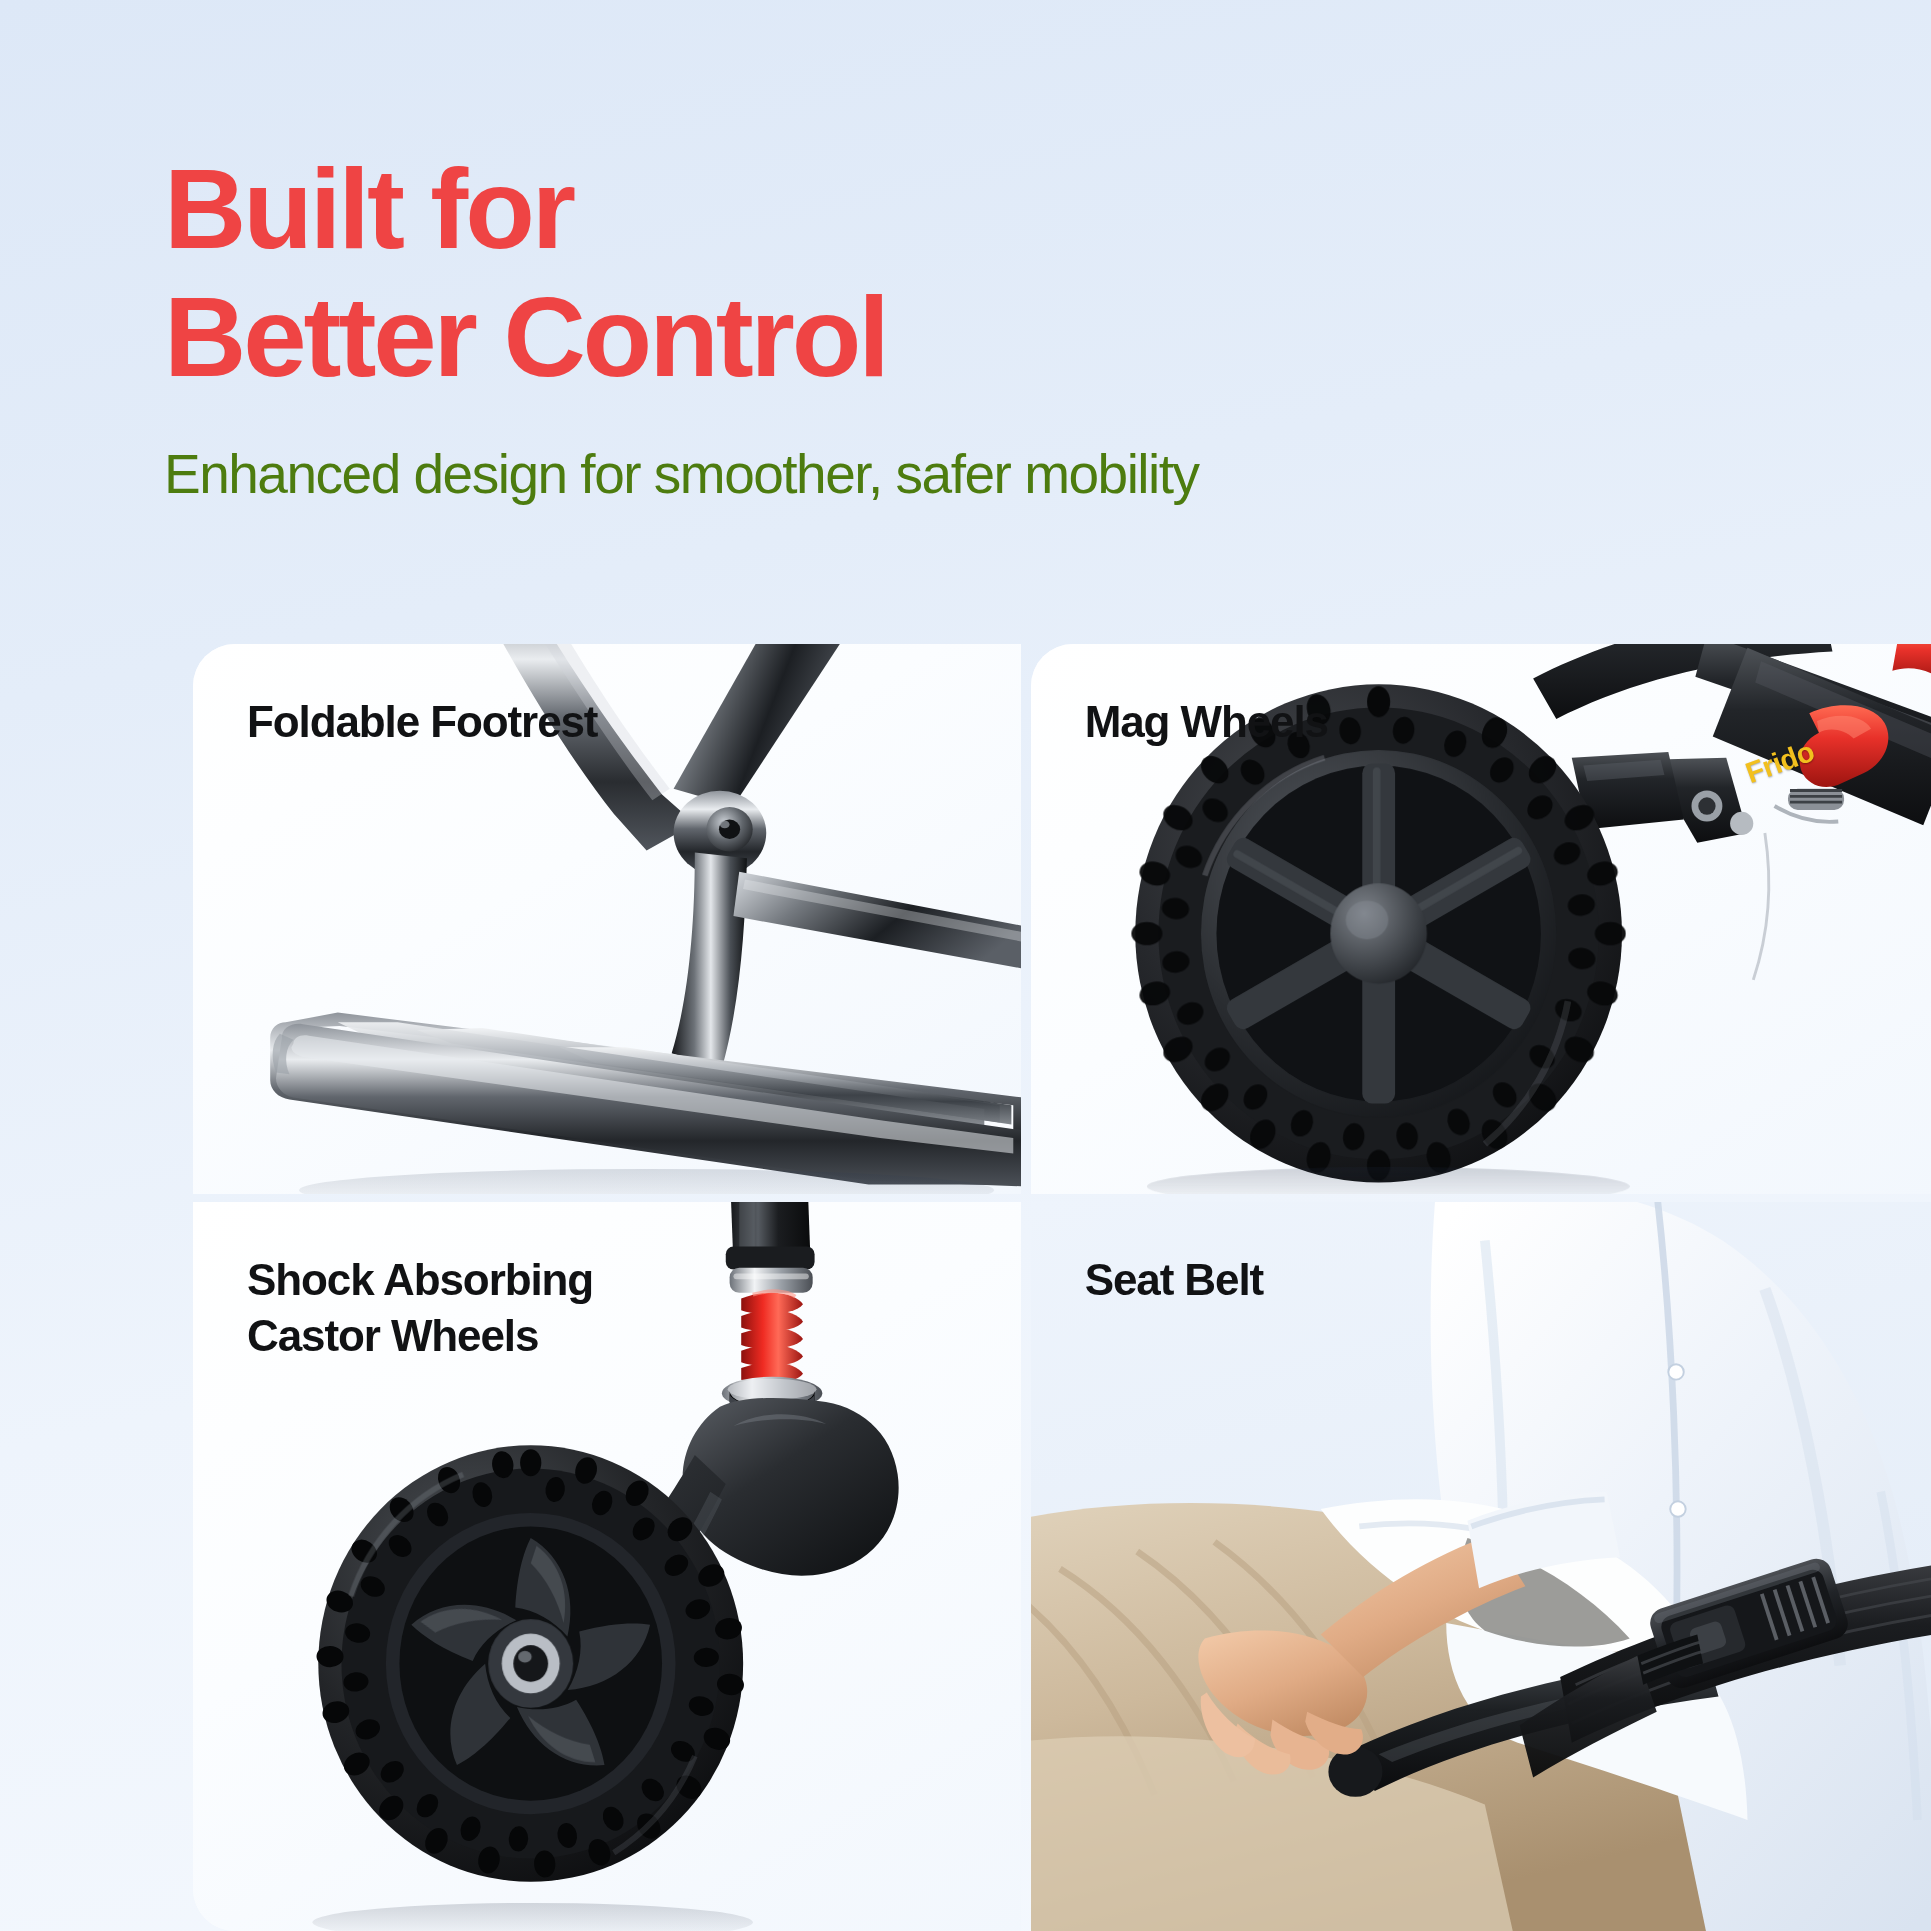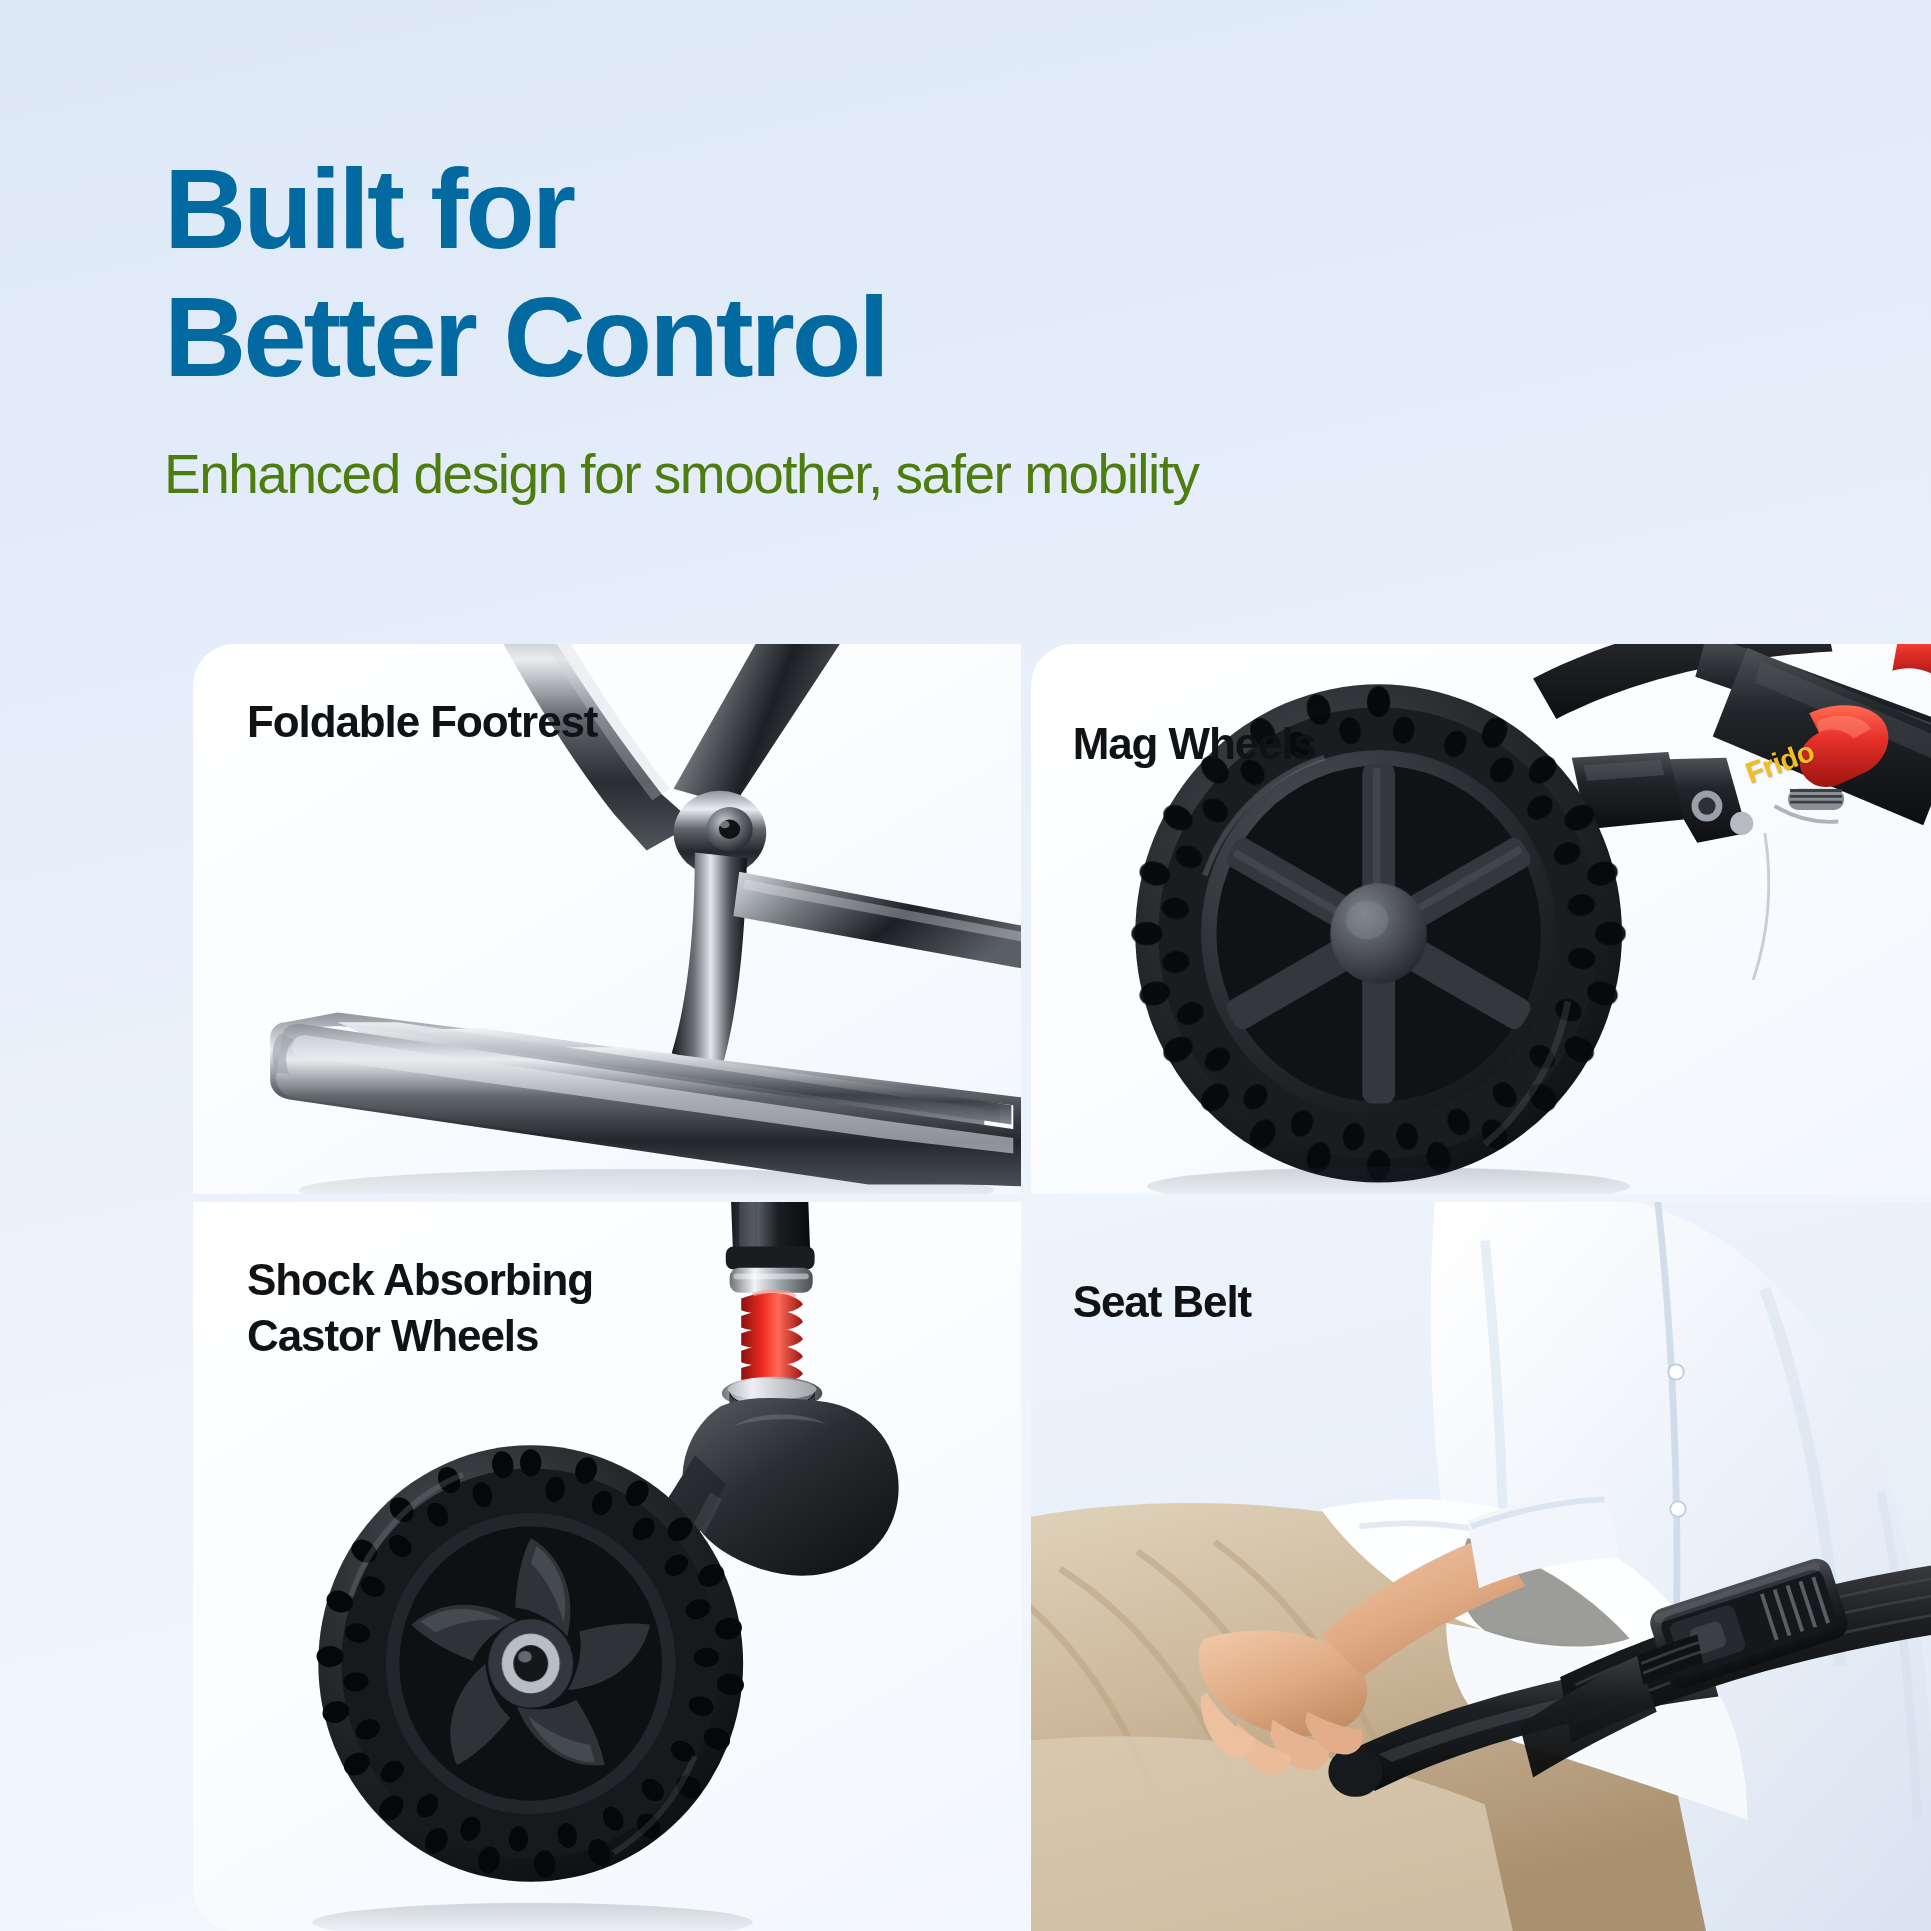--- a/index.html
+++ b/index.html
@@ -24,21 +24,21 @@
     left: 164px;
     top: 145px;
     width: 1641px;
   }
 
   .headline {
     font-size: 114px;
     line-height: 1.12;
     font-weight: 700;
     letter-spacing: -3.1px;
-    color: #0369a1;
+    color: #ef4444;
     white-space: pre-line;
     font-stretch: condensed;
   }
 
   .subhead {
     margin-top: 41px;
     font-size: 55px;
     line-height: 1.22;
     font-weight: 400;
     letter-spacing: -1.5px;
@@ -83,21 +83,21 @@
     font-size: 44px;
     line-height: 1.28;
     font-weight: 600;
     letter-spacing: -1.1px;
     color: #111214;
     white-space: pre-line;
     pointer-events: none;
   }
 
   .r0c1 .card-label,
-  .r1c1 .card-label { left: 42px; margin-top: 22px; }
+  .r1c1 .card-label { left: 54px; }
 
   .photo {
     position: absolute;
     inset: 0;
     z-index: 2;
   }
   .photo svg { display: block; width: 100%; height: 100%; }
 
   .brandmark {
     position: absolute;

